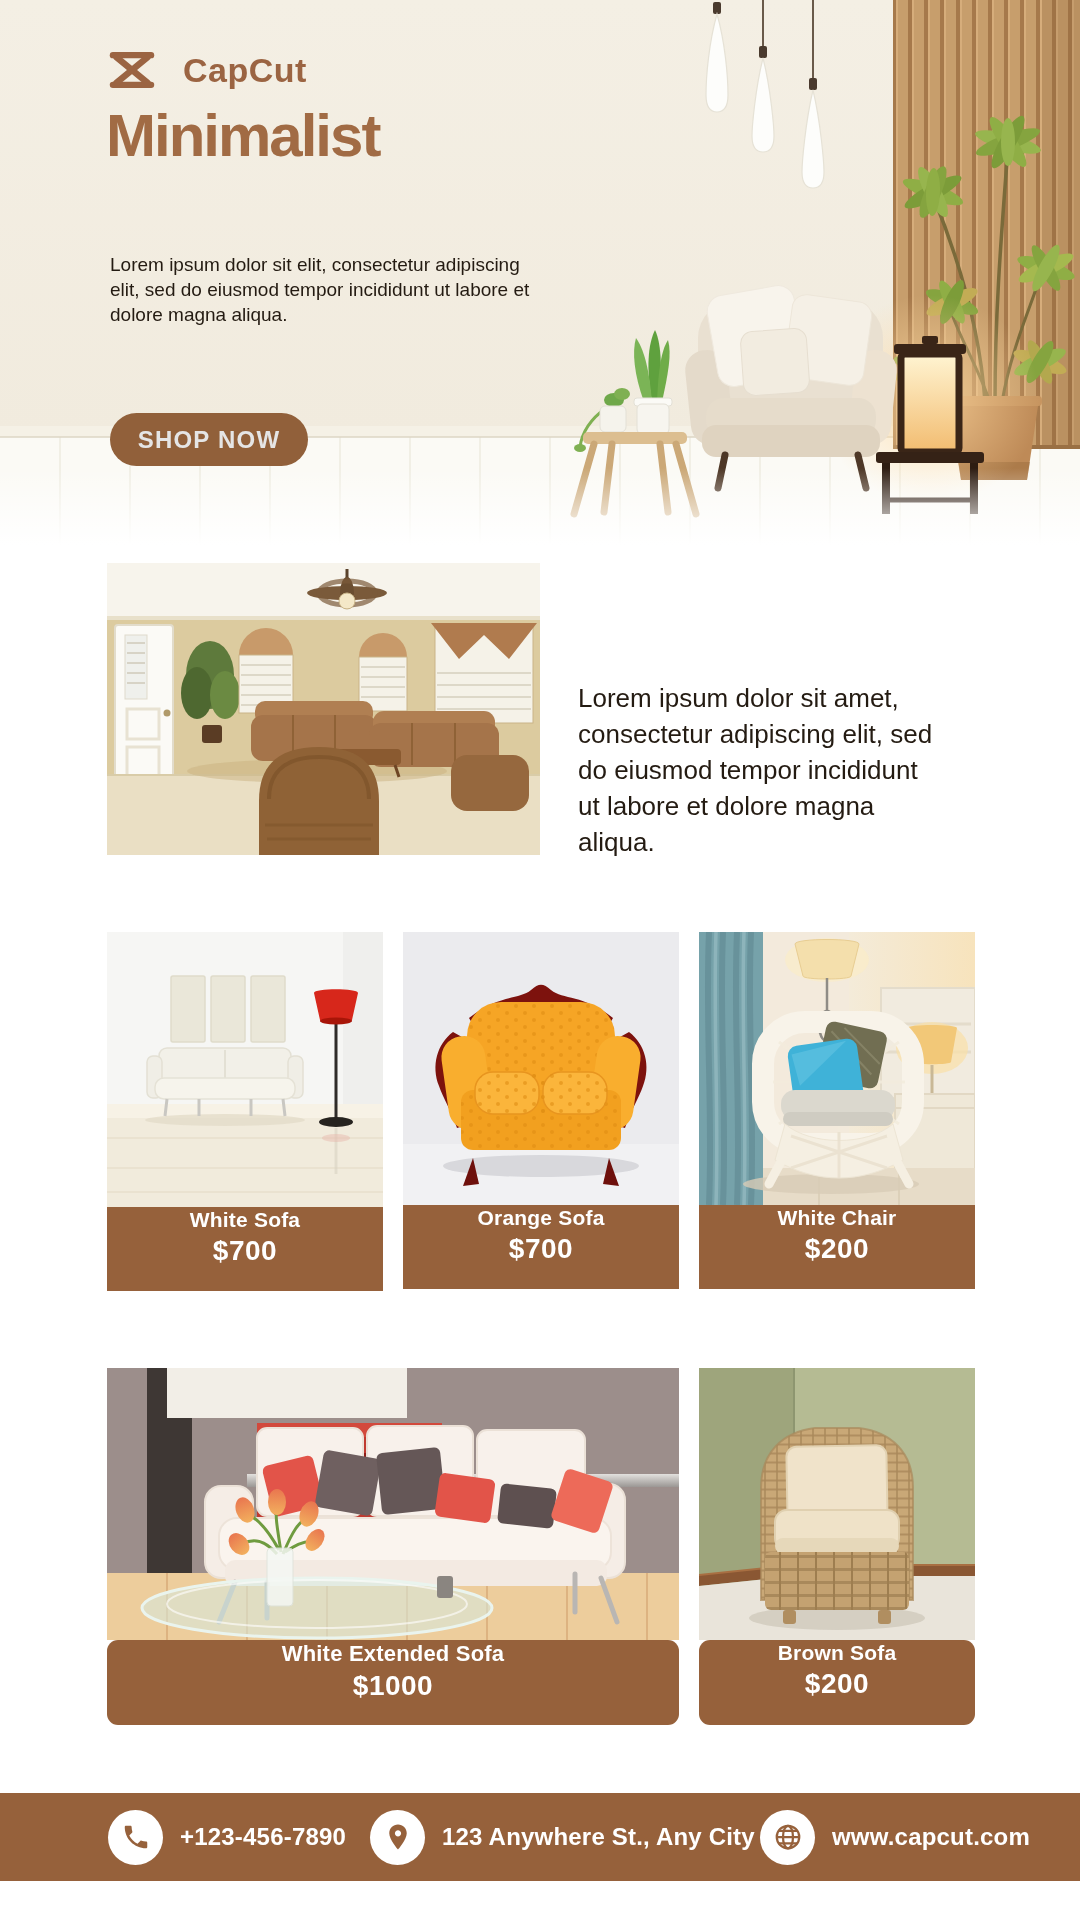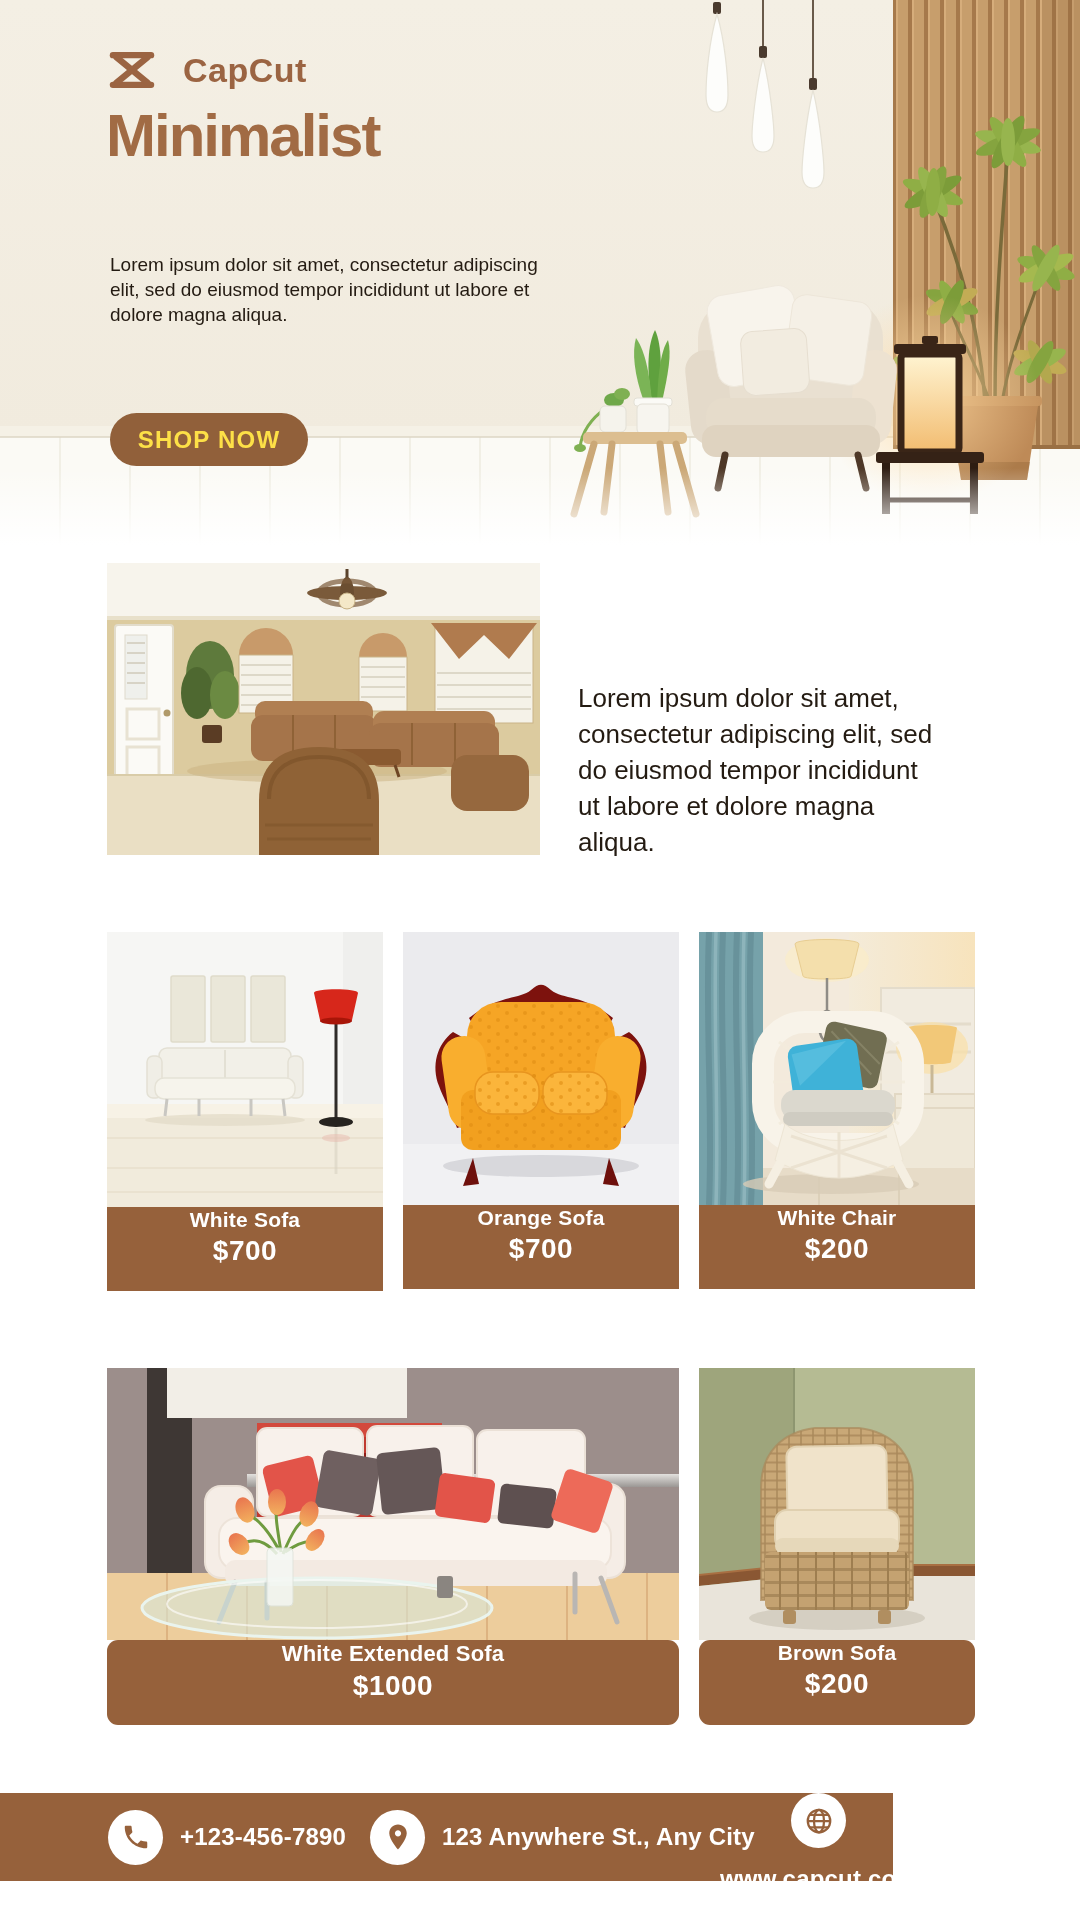--- a/index.html
+++ b/index.html
@@ -10,21 +10,21 @@
   .hero{position:absolute;left:0;top:0;width:1080px;height:545px;
         background:linear-gradient(180deg,#F4EFE4 0%,#F1EBDE 80%,#FFFFFF 100%);}
   .hero-art{position:absolute;inset:0;pointer-events:none;}
   .logo{position:absolute;left:108px;top:50px;display:flex;align-items:center;gap:27px;}
   .logo-word{font-size:34px;font-weight:800;color:#9B6442;letter-spacing:.5px;}
   .hero-title{position:absolute;left:106px;top:102px;margin:0;
               font-size:60px;line-height:68px;font-weight:800;letter-spacing:-2px;color:#A16B44;}
   .hero-desc{position:absolute;left:110px;top:252px;font-size:19px;line-height:25px;
              font-weight:500;color:#241B12;}
   .cta{position:absolute;left:110px;top:413px;width:198px;height:53px;border:none;
-       border-radius:27px;background:#91603A;color:#fde047;font-family:inherit;
+       border-radius:27px;background:#91603A;color:#e5e5e5;font-family:inherit;
        font-size:24px;font-weight:800;letter-spacing:1.2px;cursor:pointer;}
 
   
   .feature-img{position:absolute;left:107px;top:563px;width:433px;height:292px;overflow:hidden;}
   .feature-title{position:absolute;left:578px;top:564px;margin:0;
                  font-size:38px;line-height:46px;font-weight:800;letter-spacing:-.5px;color:#A16B44;}
   .feature-desc{position:absolute;left:578px;top:680px;font-size:26px;line-height:36px;
                 font-weight:500;color:#241B12;}
 
   
@@ -38,25 +38,25 @@
   .card--wide .card-name{font-size:22px;}
   .card-price{font-size:28px;font-weight:800;margin-top:3px;letter-spacing:.5px;}
 
   .card-ws{left:107px;top:932px;}
   .card-os{left:403px;top:932px;}
   .card-wc{left:699px;top:932px;}
   .card-we{left:107px;top:1368px;}
   .card-bs{left:699px;top:1368px;}
 
   
-  .footer{position:absolute;left:0;top:1793px;width:893px;height:88px;background:#96613B;}
+  .footer{position:absolute;left:0;top:1793px;width:1080px;height:88px;background:#96613B;}
   .f-item{position:absolute;top:0;height:100%;display:flex;align-items:center;gap:17px;}
   .f-item-phone{left:108px;}
   .f-item-address{left:370px;}
-  .f-item-website{left:720px;flex-direction:column;}
+  .f-item-website{left:760px;}
   .f-icon{width:55px;height:55px;border-radius:50%;background:#fff;display:flex;
           align-items:center;justify-content:center;flex:0 0 auto;}
   .f-text{color:#fff;font-size:24px;font-weight:700;letter-spacing:.2px;white-space:nowrap;}
 </style>
 </head>
 <body>
 
 <div class="page">
 
   <header class="hero">
@@ -199,21 +199,21 @@
         </g>
       </svg>
       <span class="logo-word">CapCut</span>
     </div>
 
     <h1 class="hero-title">
       <span>Minimalist</span><br>
     </h1>
 
     <div class="hero-desc">
-      <div>Lorem ipsum dolor sit amet, consectetur adipiscing</div>
+      <div>Lorem ipsum dolor sit elit, consectetur adipiscing</div>
       <div>elit, sed do eiusmod tempor incididunt ut labore et</div>
       <div>dolore magna aliqua.</div>
     </div>
 
     <button class="cta">SHOP NOW</button>
   </header>
 
   <div class="feature-img">
     <svg viewBox="0 0 433 292" width="433" height="292" aria-hidden="true">
       <rect width="433" height="292" fill="#DCCB9F"></rect>

